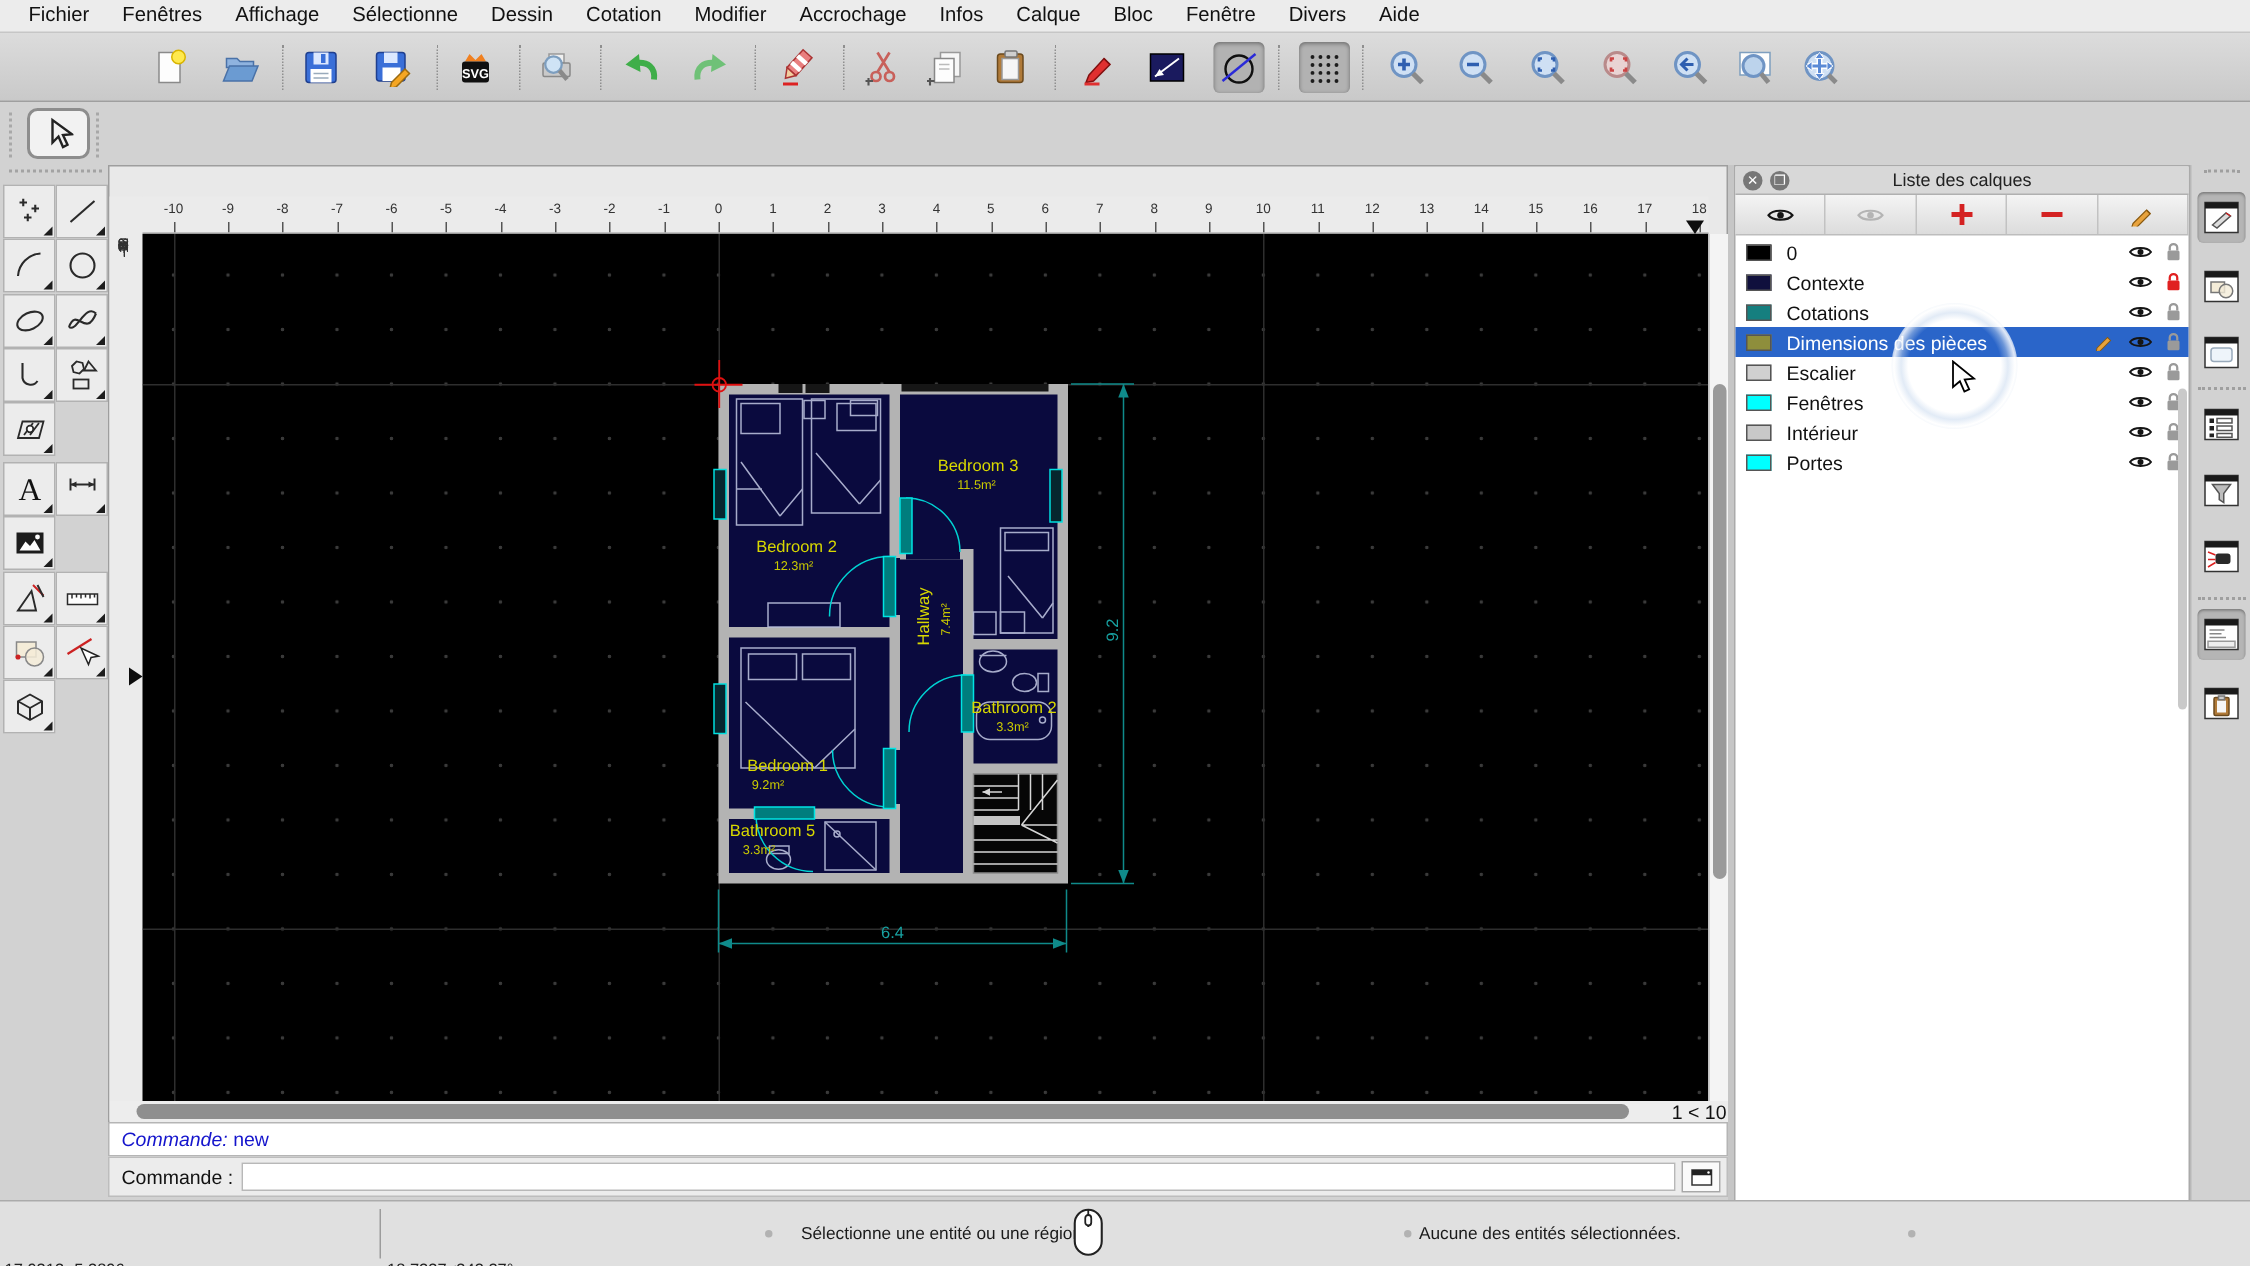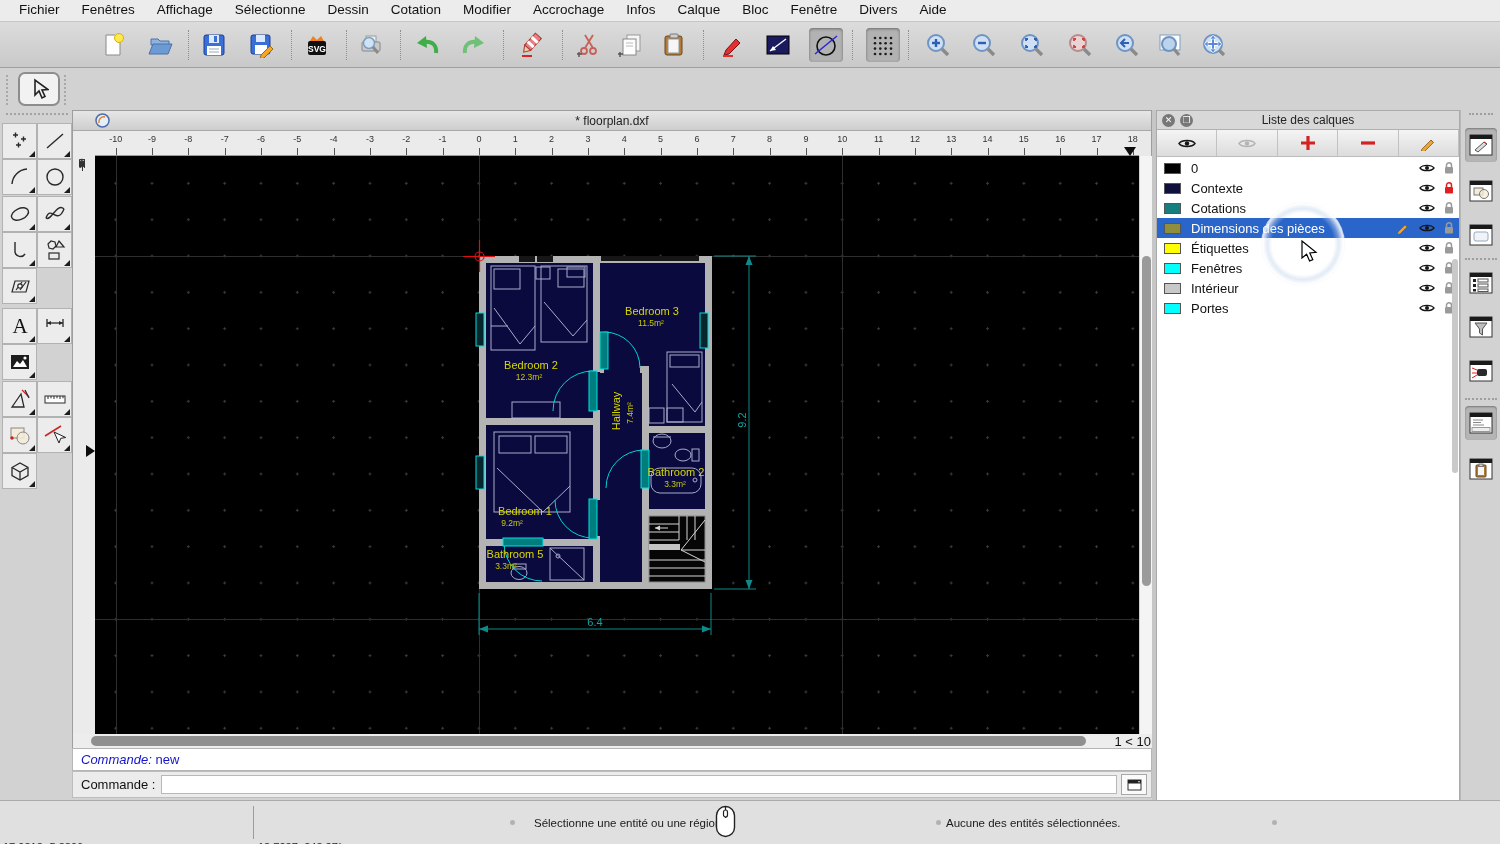--- a/index.html
+++ b/index.html
@@ -456,27 +456,20 @@
     </svg>
   </div>
 <div class="pcell" style="left:2px;top:453px">
     <svg width="24" height="24" fill="none" stroke="#2a2a2a" stroke-width="1.3">
       <path d="M4 8.5L12 4l8 4.5v8L12 21l-8-4.5z"></path>
       <path d="M4 8.5l8 4.5 8-4.5M12 13v8"></path>
     </svg>
   </div>
 
 <div id="doc-window">
-  <div id="doc-titlebar">
-    <svg id="doc-icon" width="15" height="15">
-        <circle cx="7.5" cy="7.5" r="6.5" fill="#e8eef8" stroke="#4a6fae" stroke-width="1.5"></circle>
-        <path d="M4 10A5 5 0 0 1 10 4" fill="none" stroke="#e08020" stroke-width="1.5"></path>
-      </svg>
-    <span>* floorplan.dxf</span>
-  </div>
   <div id="ruler-corner"></div>
   <div id="h-ruler">
 
   <span class="h-tick">-10</span>
       <span class="h-tick">-9</span>
       <span class="h-tick">-8</span>
       <span class="h-tick">-7</span>
       <span class="h-tick">-6</span>
       <span class="h-tick">-5</span>
       <span class="h-tick">-4</span>
@@ -769,22 +762,22 @@
           </svg>
         </span>
         <span class="lock lock-gray">
           <svg width="12" height="14">
             <path d="M3.5 6V4.2a2.5 2.5 0 0 1 5 0V6" fill="none" stroke="currentColor" stroke-width="1.5"></path>
             <rect x="2" y="6" width="8" height="6.5" rx="1" fill="currentColor"></rect>
           </svg>
         </span>
       </div>
       <div class="layer-row">
-        <span class="swatch" style="background: rgb(255, 255, 0);"></span>
-        <span class="layer-name">Étiquettes</span>
+        <span class="swatch" style="background: rgb(208, 208, 208);"></span>
+        <span class="layer-name">Escalier</span>
 
         <span class="eye">
           <svg width="16" height="10">
             <path d="M1 5C3.5 1.5 12.5 1.5 15 5C12.5 8.5 3.5 8.5 1 5Z" fill="none" stroke="currentColor" stroke-width="1.3"></path>
             <circle cx="8" cy="5" r="2" fill="currentColor"></circle>
           </svg>
         </span>
         <span class="lock lock-gray">
           <svg width="12" height="14">
             <path d="M3.5 6V4.2a2.5 2.5 0 0 1 5 0V6" fill="none" stroke="currentColor" stroke-width="1.5"></path>

